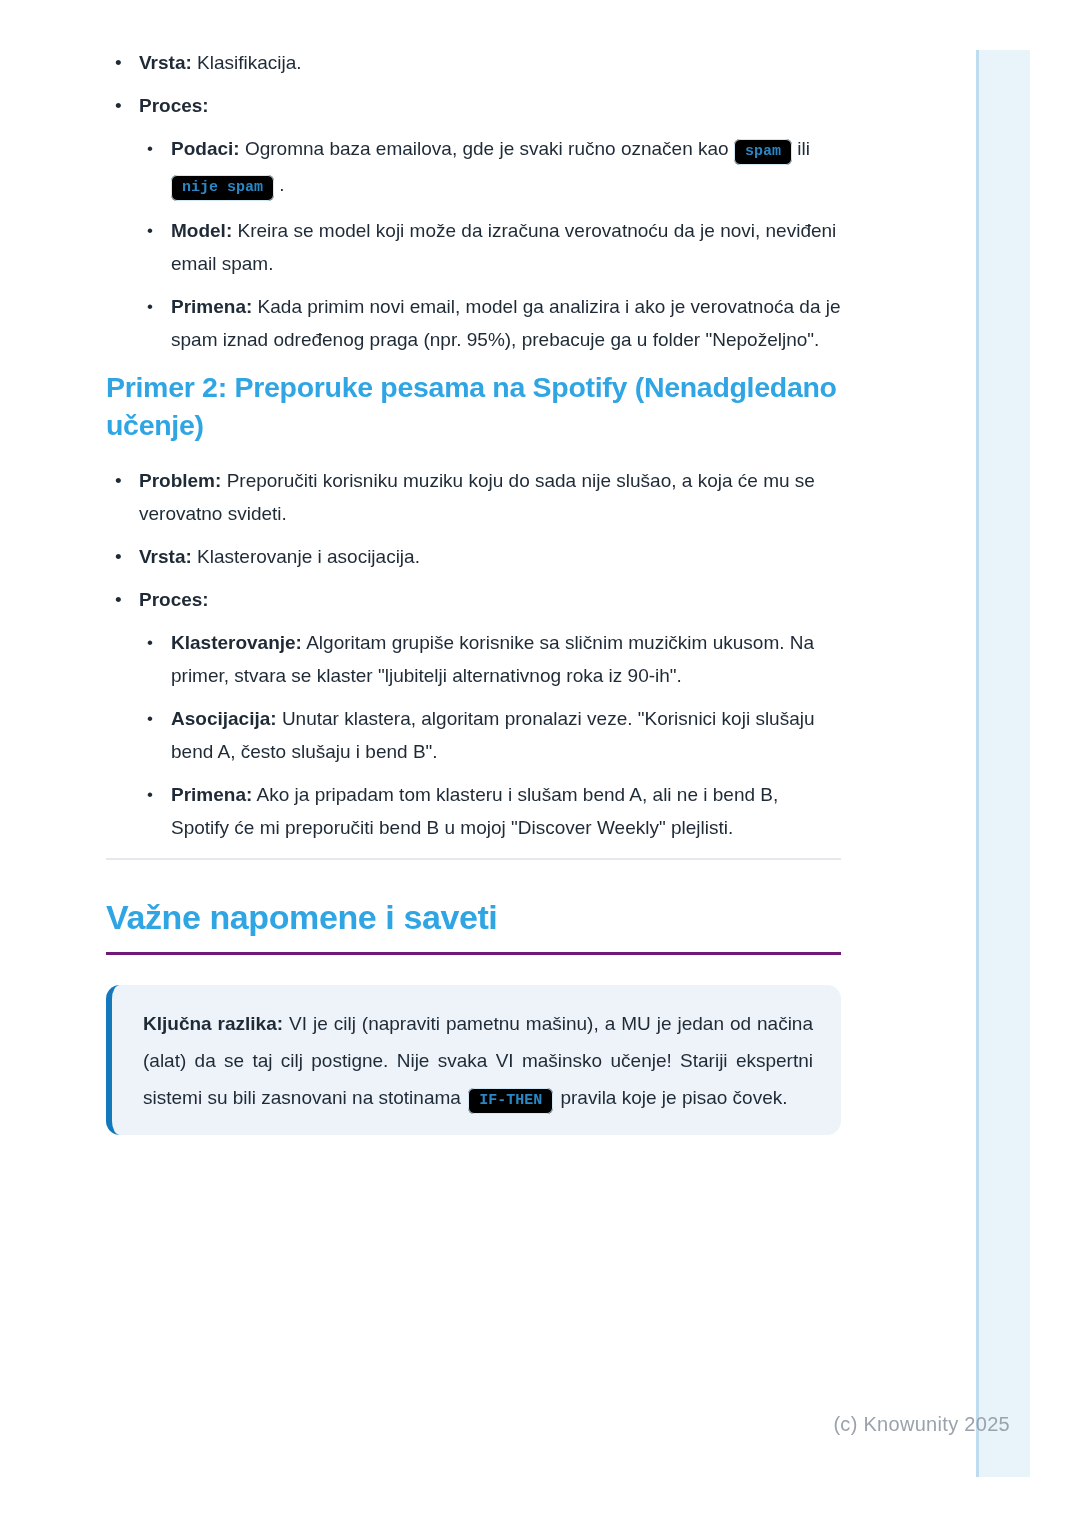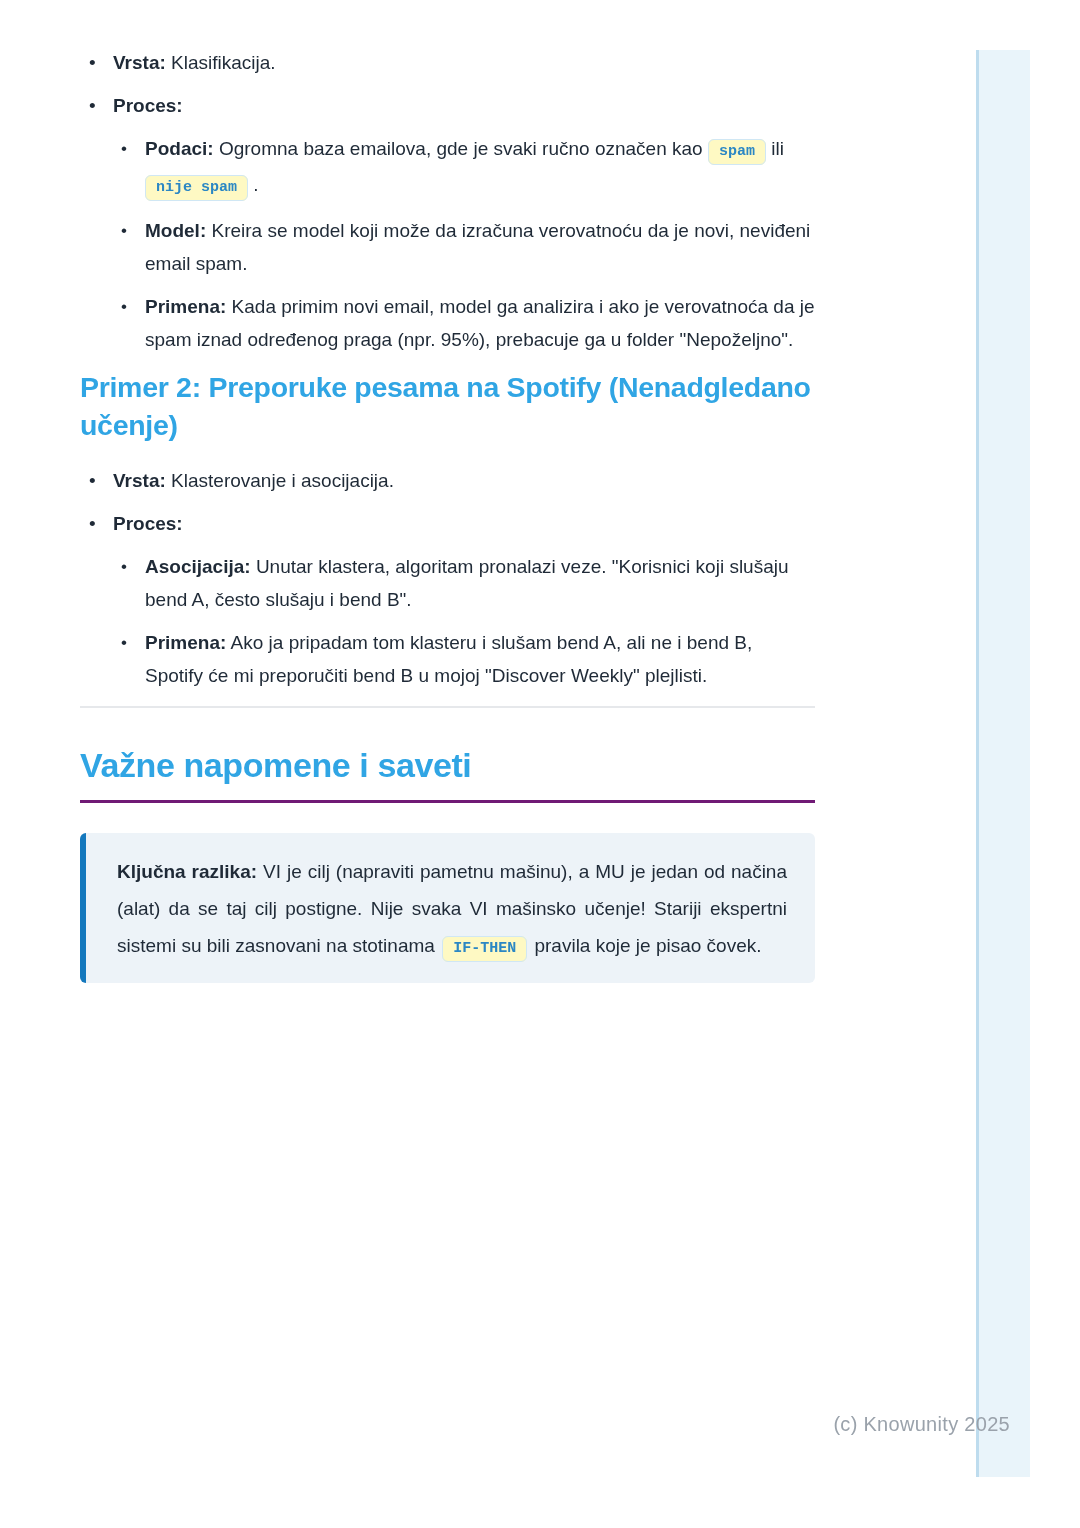--- a/index.html
+++ b/index.html
@@ -1,21 +1,21 @@
 <!DOCTYPE html>
 <html><head>
 <meta charset="utf-8">
 <style>
   html,body { margin:0; padding:0; }
   body {
     width:1080px; height:1528px; position:relative; overflow:hidden;
     background:#ffffff; color:#1f2a37;
     font-family:"Liberation Sans","DejaVu Sans",sans-serif;
   }
-  .content { position:absolute; left:80px; top:46px; width:735px; }
+  .content { position:absolute; left:106px; top:46px; width:735px; }
 
   ul { margin:0; padding:0; list-style:none; }
   .b1 > li {
     position:relative; padding-left:33px; margin-bottom:10px;
     font-size:19px; line-height:33px;
   }
   .b1 > li::before {
     content:"•"; position:absolute; left:9px; top:0;
     font-size:19px; color:#1f2a37;
   }
@@ -23,38 +23,38 @@
   .b2 > li { position:relative; padding-left:32px; margin-bottom:10px; }
   .b2 > li::before {
     content:"•"; position:absolute; left:8px; top:0;
     font-size:17px; color:#1f2a37;
   }
   strong { font-weight:700; color:#1f2a37; }
 
   code.badge {
     font-family:"Liberation Mono","DejaVu Sans Mono",monospace;
     font-size:15px; font-weight:700; color:#2b87c4;
-    background:#fef9c3; border:1px solid #d0e7f4; border-radius:6px;
+    background:#000000; border:1px solid #d0e7f4; border-radius:6px;
     padding:3px 10px 4px 10px; white-space:nowrap;
   }
 
   h2.section-heading {
     color:#30a5e4; font-size:28.5px; line-height:38px; font-weight:700;
     margin:12px 0 20px 0; letter-spacing:-0.3px;
   }
   h1.page-heading {
     color:#30a5e4; font-size:34px; line-height:42px; font-weight:700;
     margin:36px 0 0 0; padding-bottom:14px;
     border-bottom:3px solid #701a75; letter-spacing:-0.4px;
   }
   hr.divider { border:none; border-top:2px solid #e6e8eb; margin:14px 0 0 0; }
 
   .callout {
     margin-top:30px; background:#edf3f8;
-    border-left:6px solid #1478bd; border-radius:6px;
+    border-left:6px solid #1478bd; border-radius:14px;
     padding:20px 28px 16px 31px; box-sizing:border-box;
     font-size:19px; line-height:37px; text-align:justify;
   }
   .callout code.badge { margin:0 2px; }
 
   .page-strip {
     position:absolute; left:976px; top:50px; width:54px; height:1427px;
     background:#e9f4fa; border-left:3px solid #bedcee; box-sizing:border-box;
     z-index:1;
   }
@@ -87,25 +87,31 @@
           <strong>Primena:</strong><span> Kada primim novi email, model ga analizira i ako je verovatnoća da je spam iznad određenog praga (npr. 95%), prebacuje ga u folder "Nepoželjno".</span>
         </li>
       </ul>
     </li>
   </ul>
 
   <h2 class="section-heading">Primer 2: Preporuke pesama na Spotify (Nenadgledano učenje)</h2>
 
   <ul class="b1">
     <li>
+      <strong>Problem:</strong><span> Preporučiti korisniku muziku koju do sada nije slušao, a koja će mu se verovatno svideti.</span>
+    </li>
+    <li>
       <strong>Vrsta:</strong><span> Klasterovanje i asocijacija.</span>
     </li>
     <li>
       <strong>Proces:</strong>
       <ul class="b2">
+        <li>
+          <strong>Klasterovanje:</strong><span> Algoritam grupiše korisnike sa sličnim muzičkim ukusom. Na primer, stvara se klaster "ljubitelji alternativnog roka iz 90-ih".</span>
+        </li>
         <li>
           <strong>Asocijacija:</strong><span> Unutar klastera, algoritam pronalazi veze. "Korisnici koji slušaju bend A, često slušaju i bend B".</span>
         </li>
         <li>
           <strong>Primena:</strong><span> Ako ja pripadam tom klasteru i slušam bend A, ali ne i bend B, Spotify će mi preporučiti bend B u mojoj "Discover Weekly" plejlisti.</span>
         </li>
       </ul>
     </li>
   </ul>
 

